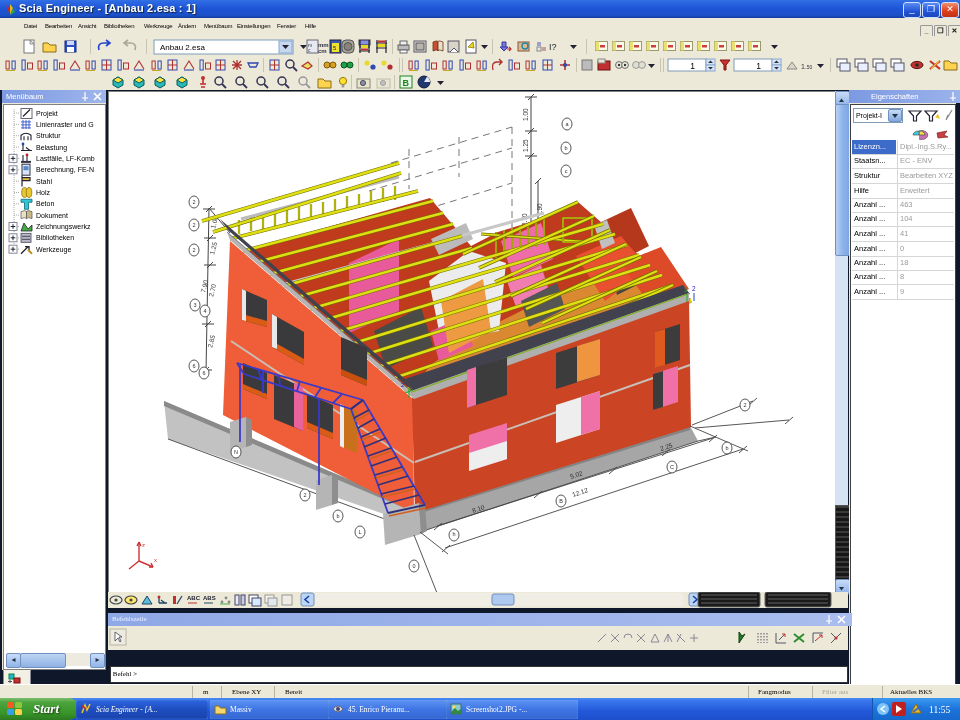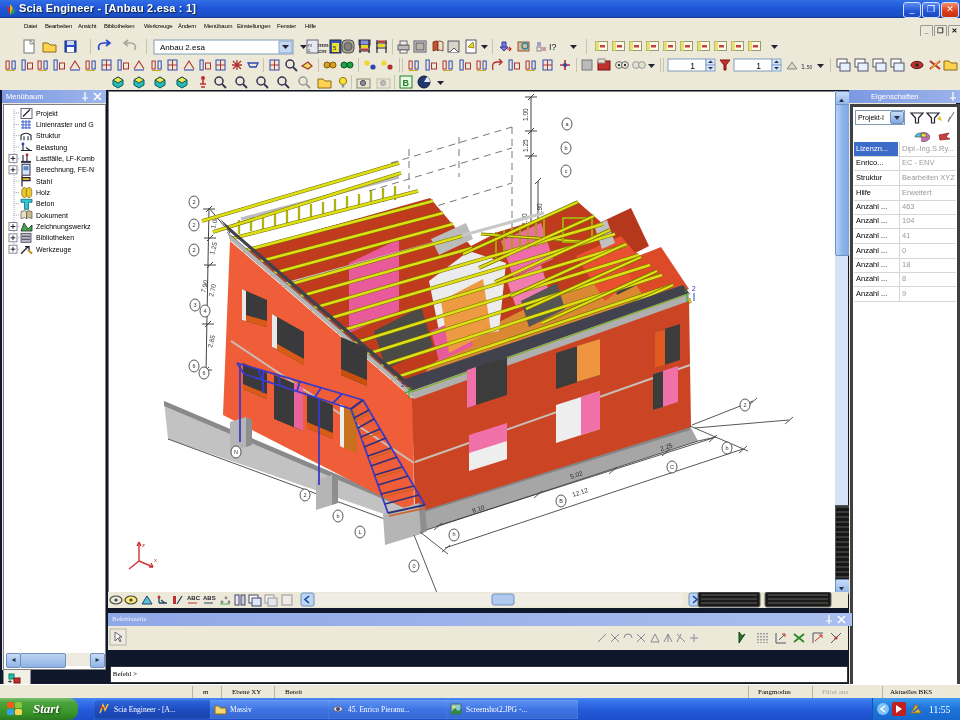--- a/index.html
+++ b/index.html
@@ -18,21 +18,21 @@
 #tb1{left:0;top:36px;width:960px;height:21px;}
 #tb2{left:0;top:57px;width:960px;height:17px;}
 #tb3{left:0;top:74px;width:960px;height:16px;}
 
 .combo{position:absolute;background:#fff;border:1px solid #7F9DB9;font-size:7px;color:#000;}
 
 .phead{position:absolute;height:13px;background:linear-gradient(90deg,#7C99E2,#9FB6EC);color:#fff;font-size:7.5px;padding-left:4px;line-height:13px;}
 #leftpanel{left:2px;top:90px;width:104px;height:580px;background:#ECE9D8;}
 #lp-body{position:absolute;left:1px;top:14px;width:101px;height:564px;background:#fff;border:1px solid #808080;}
 #rightpanel{left:849px;top:90px;width:107px;height:594px;background:#ECE9D8;}
-#rp-body{position:absolute;left:1px;top:14px;width:104px;height:579px;background:#fff;border:3px solid #404040;}
+#rp-body{position:absolute;left:1px;top:14px;width:104px;height:579px;background:#fff;border:1px solid #404040;}
 
 .prow{position:absolute;left:0px;width:102px;height:14px;border-bottom:1px solid #D6D6D6;font-size:7.5px;line-height:14px;white-space:nowrap;overflow:hidden;}
 .plab{position:absolute;left:2px;top:0;width:40px;color:#000;}
 .pval{position:absolute;left:45px;top:0;width:56px;color:#9a9a9a;border-left:1px solid #D6D6D6;padding-left:2px;}
 
 #canvas{left:108px;top:91px;width:726px;height:501px;background:#fff;border:1px solid #808080;}
 #vscroll{left:835px;top:91px;width:13px;height:501px;background:#D6E3F5;}
 #bottomstrip{left:108px;top:592px;width:740px;height:16px;background:#ECE9D8;}
 
 #cmdhead{left:108px;top:613px;width:740px;height:13px;background:linear-gradient(90deg,#8FA8E6,#A9BDEE);color:#E8F0FF;font-size:7px;line-height:13px;padding-left:4px;}
@@ -1046,21 +1046,21 @@
             <path d="M62 30 A6 4.5 0 0 1 68 26 L68 30 Z" fill="#40C8E8" stroke="#555" stroke-width="0.7"></path>
             <path d="M86 28 L96 26 L93 30 L97 32 L87 33 Z" fill="#C84040" stroke="#802020" stroke-width="0.7"></path>
           </g>
       </svg>
       <div class="abs" style="left:1px;top:35px;">
         <div class="prow" style="top:0px;">
             <span class="plab" style="background:#3D6BC9;color:#fff;left:0;padding-left:2px;width:42px;">Lizenzn...</span>
             <span class="pval">Dipl.-Ing.S.Ry...</span>
           </div>
         <div class="prow" style="top:14px;">
-            <span class="plab" style="">Enrico...</span>
+            <span class="plab" style="">Staatsn...</span>
             <span class="pval">EC - ENV</span>
           </div>
         <div class="prow" style="top:29px;">
             <span class="plab" style="">Struktur</span>
             <span class="pval">Bearbeiten XYZ</span>
           </div>
         <div class="prow" style="top:44px;">
             <span class="plab" style="">Hilfe</span>
             <span class="pval">Erweitert</span>
           </div>
@@ -1183,21 +1183,21 @@
     <div class="stat abs" style="left:890px;">Aktuelles BKS</div>
 
   </div>
   <div id="taskbar" class="abs"></div>
   <div id="startbtn" class="abs"><svg width="17" height="16" style="position:absolute;left:6px;top:3px;">
       <rect x="1" y="1" width="7" height="6" rx="1.5" fill="#F25C20"></rect>
       <rect x="9" y="1" width="7" height="6" rx="1.5" fill="#8DC63F"></rect>
       <rect x="1" y="8" width="7" height="6" rx="1.5" fill="#38A0E8"></rect>
       <rect x="9" y="8" width="7" height="6" rx="1.5" fill="#FFD24A"></rect>
     </svg><span style="margin-left:14px;">Start</span></div>
-  <div class="task abs" style="left:94px;width:112px;background:linear-gradient(180deg,#2E66DE,#1E4DC0 50%,#1A44AE);">
+  <div class="task abs" style="left:76px;width:112px;background:linear-gradient(180deg,#2E66DE,#1E4DC0 50%,#1A44AE);font-style:italic;">
     <svg width="12" height="12" style="position:absolute;left:4px;top:3px;">
       <path d="M2 10 L5 2 L7 7 L10 1" stroke="#E8C030" stroke-width="1.6" fill="none"></path>
       <path d="M2 3 L6 6" stroke="#C03030" stroke-width="1.6"></path>
     </svg>Scia Engineer - [A...</div>
   <div class="task abs" style="left:210px;width:112px;">
     <svg width="13" height="11" style="position:absolute;left:4px;top:4px;">
       <path d="M1 2 L5 2 L6.5 4 L12 4 L12 10 L1 10 Z" fill="#F5D76E" stroke="#8A6D1B"></path>
     </svg>Massiv</div>
   <div class="task abs" style="left:328px;width:112px;">
     <svg width="12" height="12" style="position:absolute;left:4px;top:3px;">

